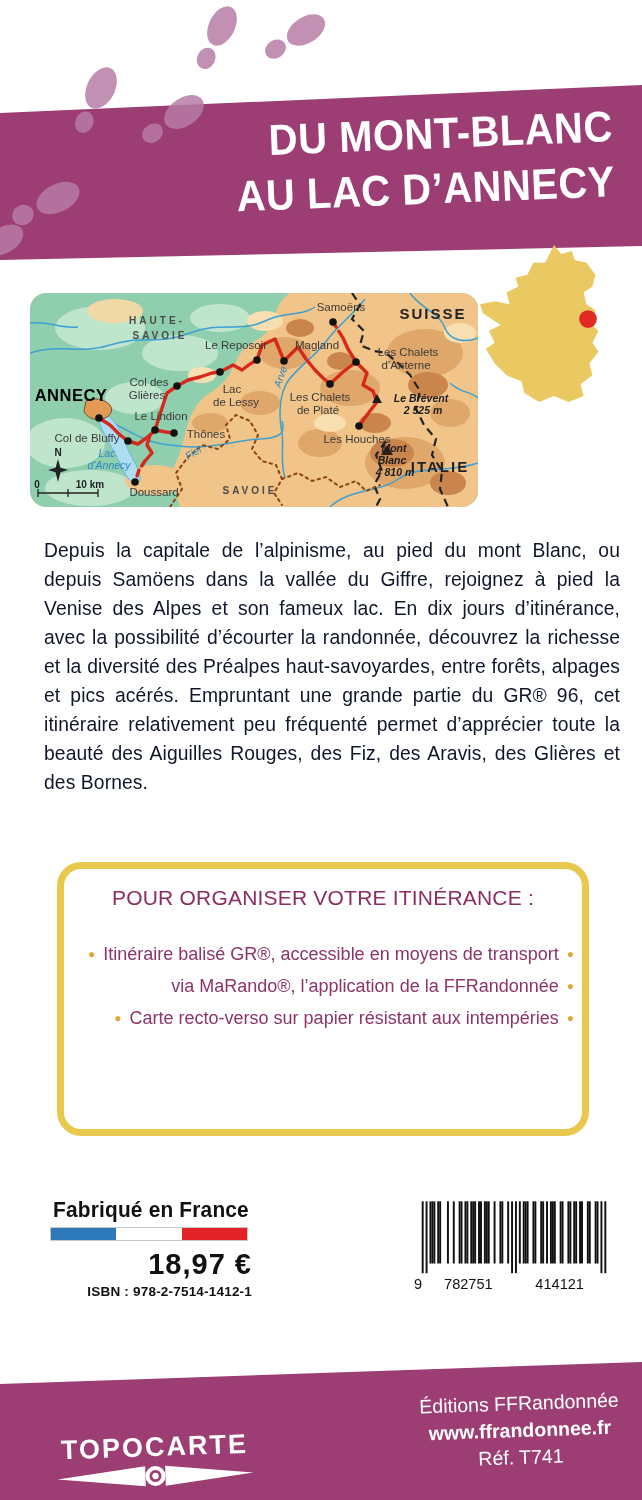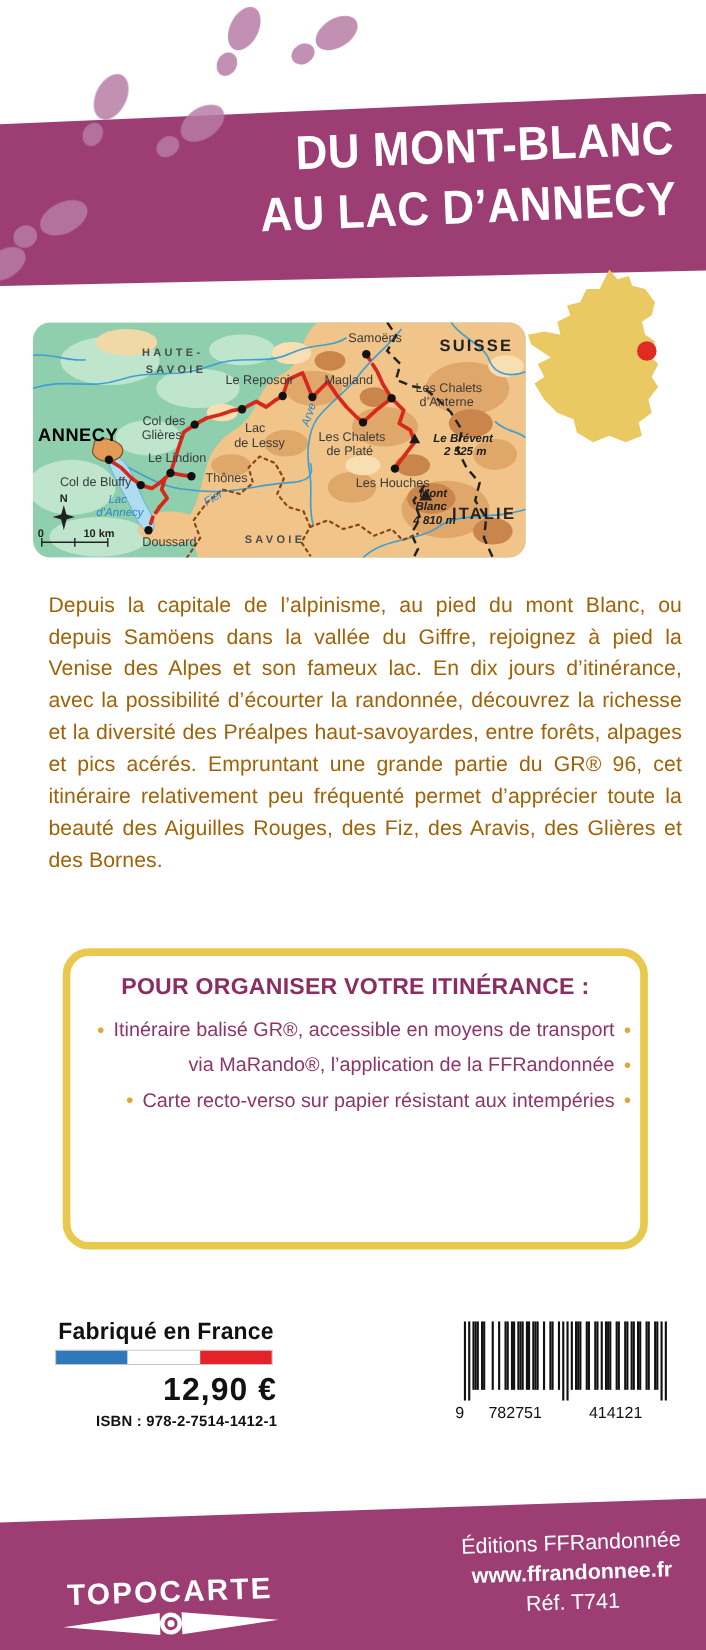--- a/index.html
+++ b/index.html
@@ -13,26 +13,26 @@
           font-size:40px;line-height:51px;letter-spacing:.5px;
           transform:rotate(-2.3deg) scaleY(1.08);transform-origin:right top;}
   #footprints{left:0;top:0;width:642px;height:300px;pointer-events:none;}
 
   
   #map-wrap{left:30px;top:293px;width:448px;height:214px;border-radius:16px;overflow:hidden;}
   #france{left:477px;top:236px;width:148px;height:178px;}
 
   
   #description{left:44px;top:517px;width:576px;font-size:19.3px;line-height:29px;
-          color:#a16207;text-align:justify;letter-spacing:.1px;}
+          color:#0f172a;text-align:justify;letter-spacing:.1px;}
 
   
   #org-box{left:57px;top:862px;width:532px;height:274px;box-sizing:border-box;
           border:7px solid #e9c94d;border-radius:24px;background:#fff;}
-  #org-heading{margin:17px 10px 10px;text-align:center;font-size:21px;font-weight:bold;
+  #org-heading{margin:17px 10px 28px;text-align:center;font-size:21px;font-weight:normal;
           color:#8b2d62;letter-spacing:.2px;}
   .bx-line{height:32px;line-height:32px;text-align:right;color:#8c3569;font-size:18px;white-space:nowrap;}
   .dot{color:#dfa63c;font-size:12px;padding:0 8px;vertical-align:2px;}
 
   
   #purchase{left:46px;top:1198px;width:206px;text-align:right;color:#111;}
   #made-in{font-size:21.5px;font-weight:bold;letter-spacing:.2px;transform:scaleX(.97);}
   #tricolor{margin:4px auto 0;width:196px;height:12px;border:1px solid #c8c8c8;display:flex;box-sizing:content-box;}
   #tricolor .b{flex:1;background:#2e79b9;}
   #tricolor .w{flex:1;background:#fff;}
@@ -255,21 +255,21 @@
     </div>
   </div>
 
   <div id="purchase" class="abs">
     <div id="made-in">Fabriqué en France</div>
     <div id="tricolor">
       <div class="b"></div>
       <div class="w"></div>
       <div class="r"></div>
     </div>
-    <div id="price">12,90 €</div>
+    <div id="price">18,97 €</div>
     <div id="isbn">ISBN : 978-2-7514-1412-1</div>
   </div>
 
   <svg id="barcode" class="abs" viewBox="0 0 210 96">
     <g id="barcode-bars" fill="#111">
         <rect x="10" y="2" width="2" height="74"></rect>
         <rect x="14" y="2" width="2" height="74"></rect>
         <rect x="18" y="2" width="2" height="64"></rect>
         <rect x="20" y="2" width="2" height="64"></rect>
         <rect x="22" y="2" width="2" height="64"></rect>

